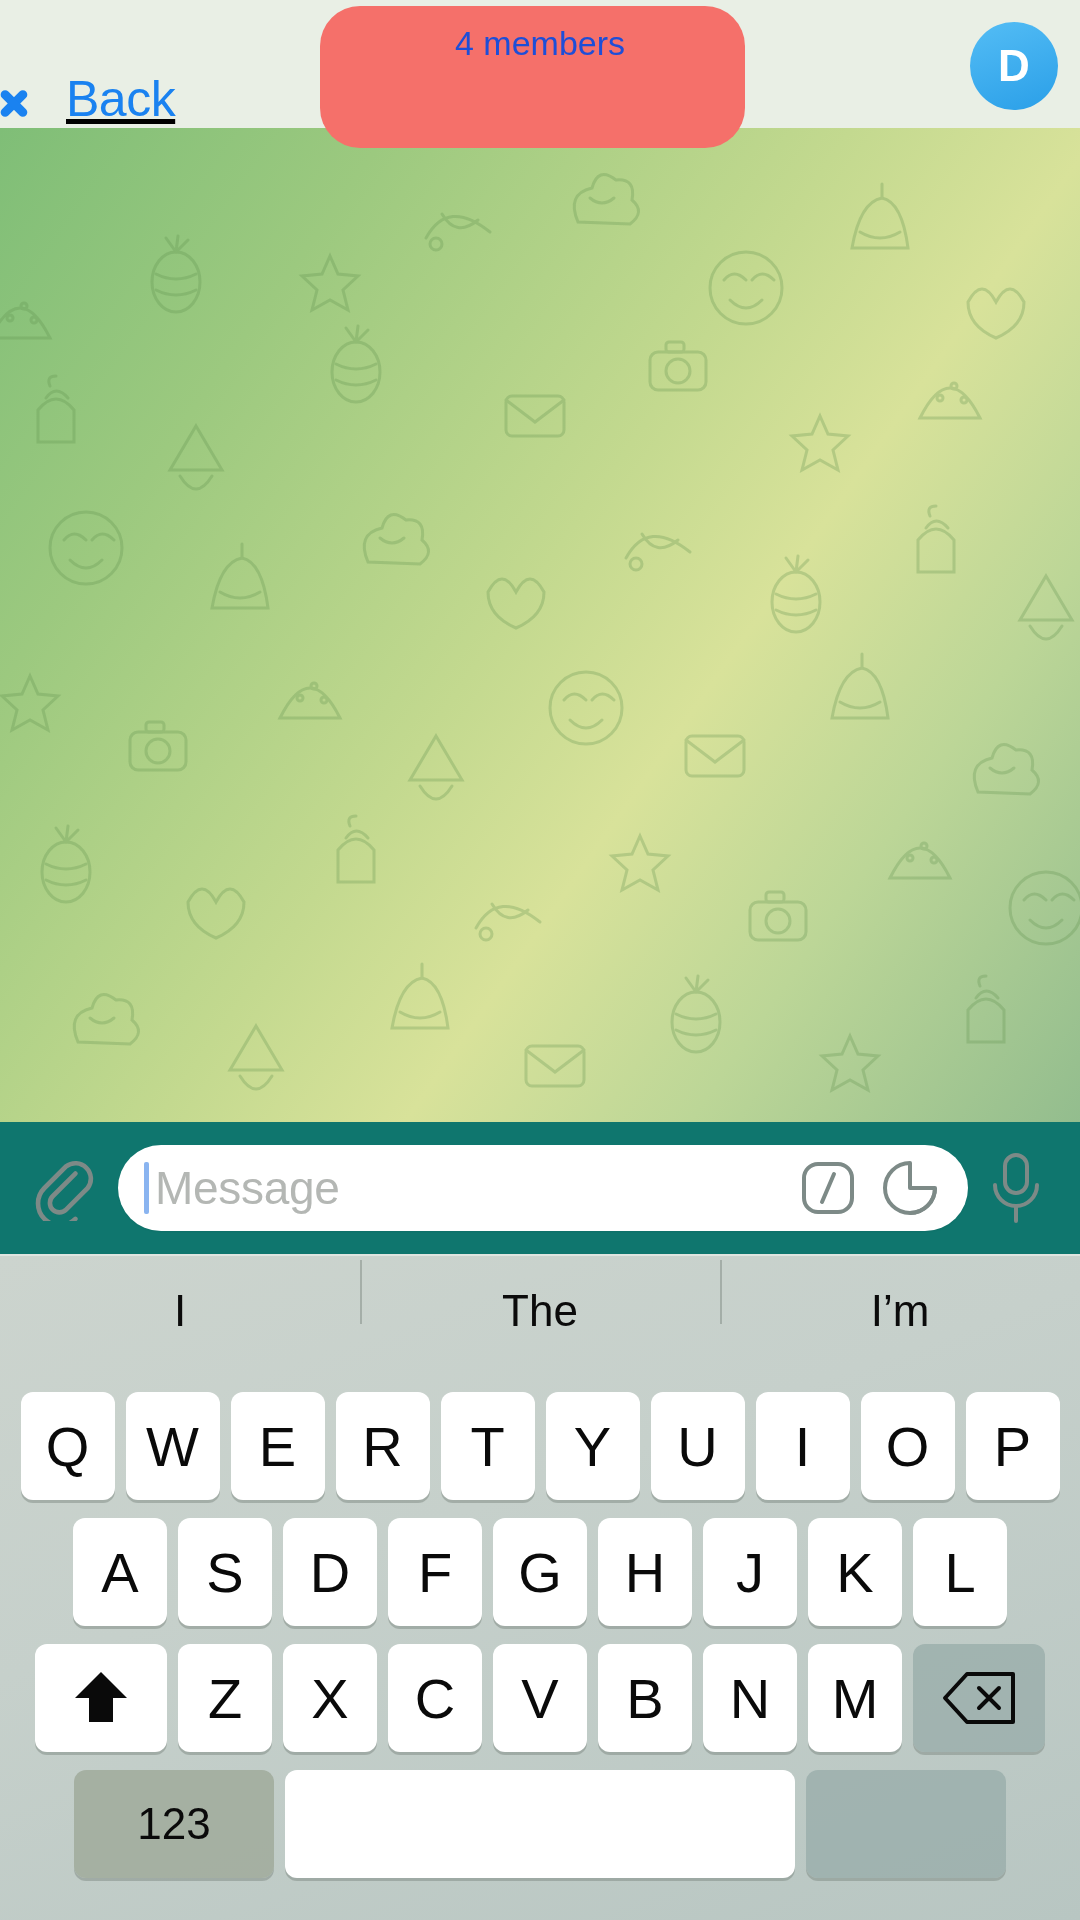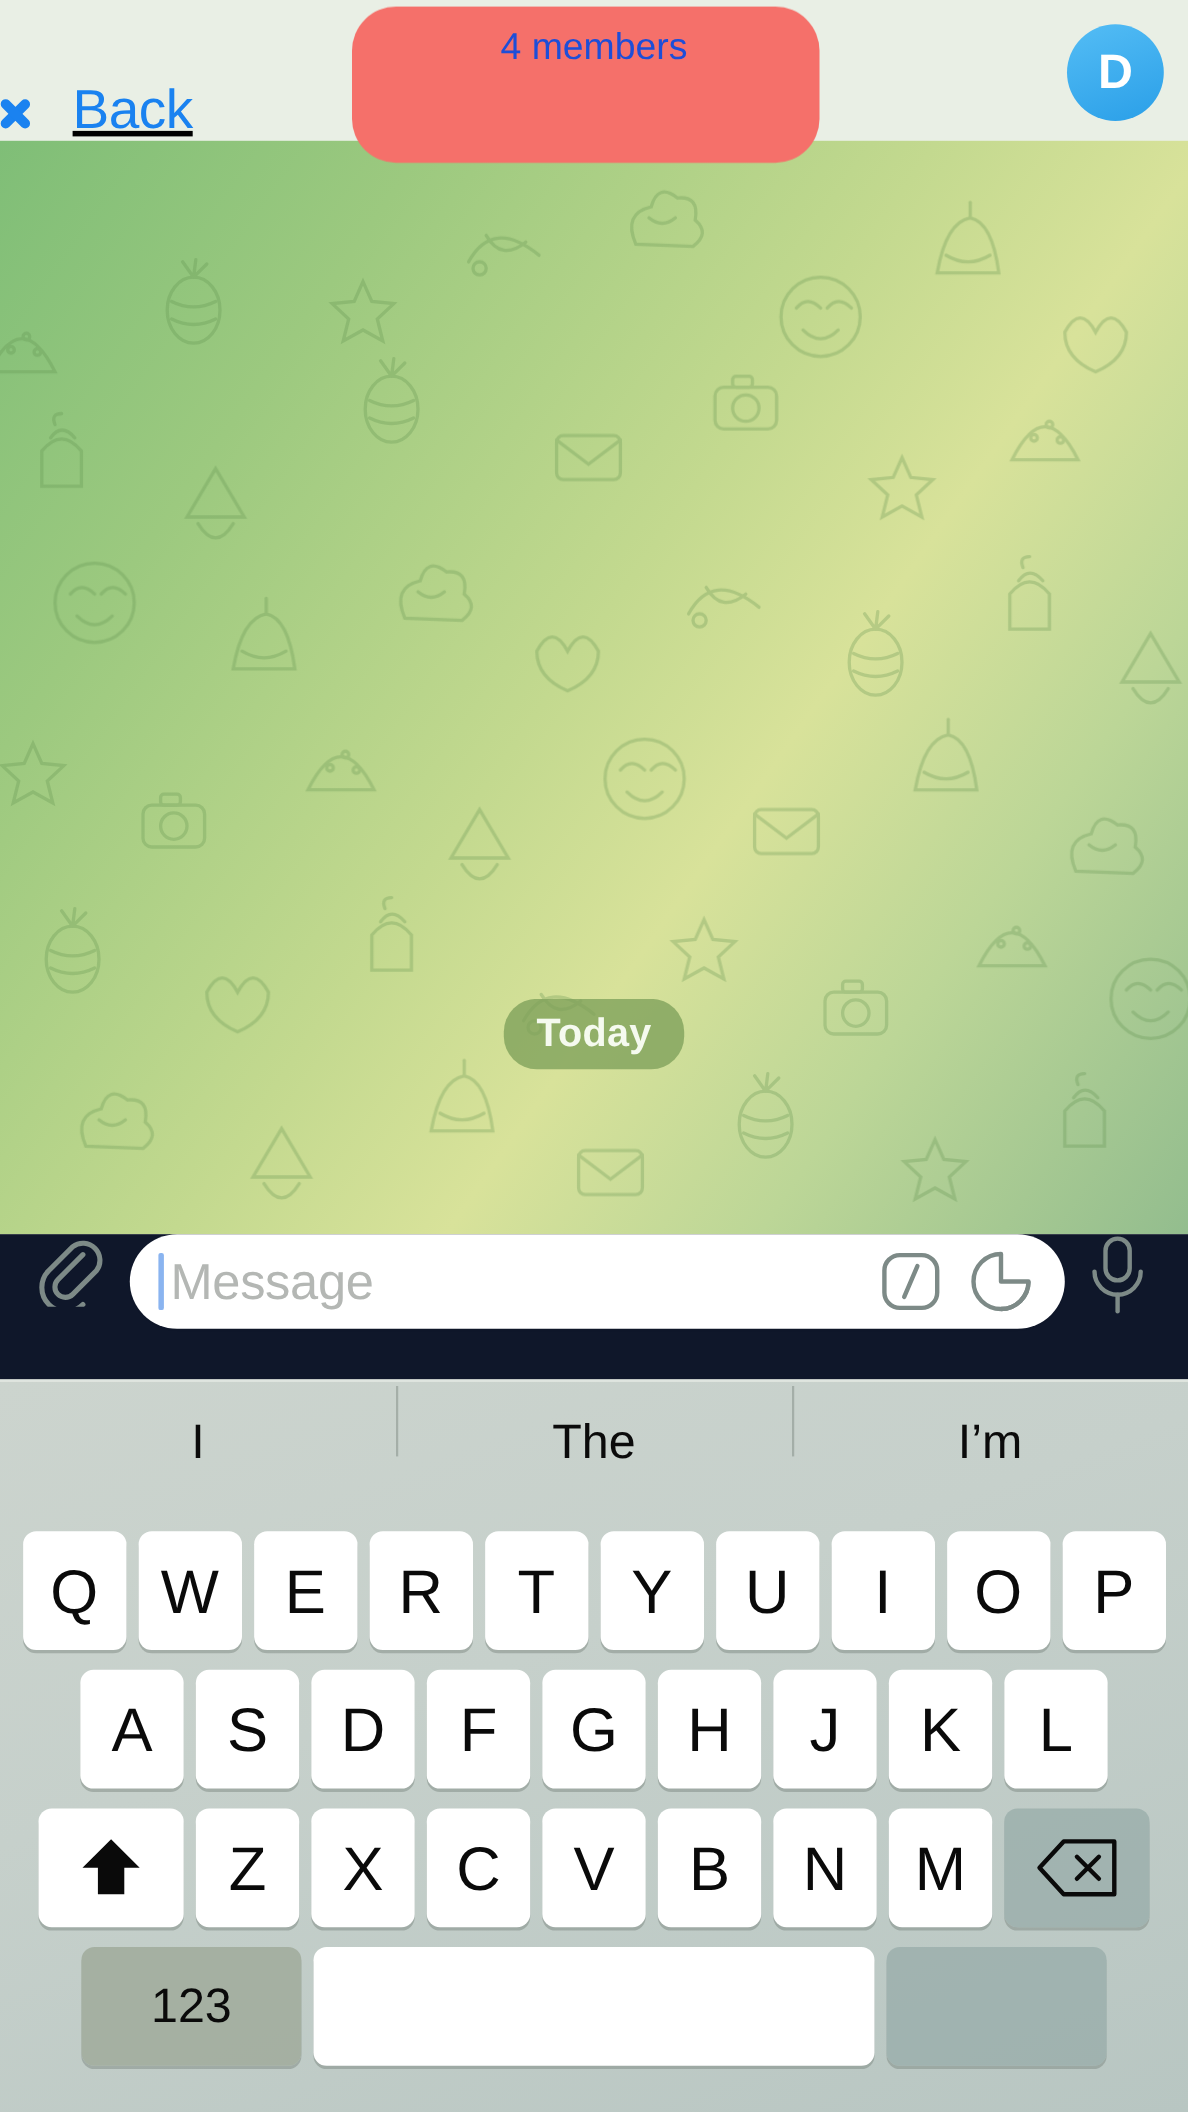--- a/index.html
+++ b/index.html
@@ -79,22 +79,22 @@
   .today-pill {
     background: rgba(125,160,90,0.78);
     color: #f5faef; font-size: 36px; font-weight: bold;
     padding: 10px 30px 12px; border-radius: 30px;
     letter-spacing: 0.2px;
   }
 
   
   .input-bar {
     position: absolute; left: 0; top: 1122px; width: 1080px; height: 132px;
-    background: #0f172a;
-    display: flex; 
+    background: #0f766e;
+    display: flex; align-items: center;
   }
   .attach-icon { margin-left: 30px; width: 66px; height: 66px; cursor: pointer; }
   .input-field {
     flex: 1; height: 86px; margin: 0 18px 0 22px;
     background: #ffffff; border-radius: 43px;
     display: flex; align-items: center;
     padding: 0 22px 0 26px;
     box-shadow: 0 1px 2px rgba(0,0,0,0.05);
   }
   .caret { width: 5px; height: 52px; background: #8ab4f0; border-radius: 2px; margin-right: 6px; }
@@ -279,23 +279,20 @@
         <use href="#dood-f" x="60" y="850"></use>
         <use href="#dood-h" x="220" y="890"></use>
         <use href="#dood-j" x="380" y="840"></use>
         <use href="#dood-e" x="520" y="900"></use>
         <use href="#dood-g" x="660" y="850"></use>
         <use href="#dood-c" x="820" y="900"></use>
         <use href="#dood-l" x="950" y="850"></use>
       </g>
     </svg>
 
-    <div class="today-wrap">
-      <div class="today-pill">Today</div>
-    </div>
 
   </div>
 
   <div class="input-bar">
     <svg class="attach-icon" viewBox="0 0 64 64">
       <path d="M44,18 L22,40 a9,9 0 0,0 13,13 L56,32 a15,15 0 0,0 -21,-21 L14,32 a21,21 0 0,0 30,30" fill="none" stroke="#7d8a87" stroke-width="4.5" stroke-linecap="round"></path>
     </svg>
 
     <div class="input-field">
       <span class="caret"></span>

